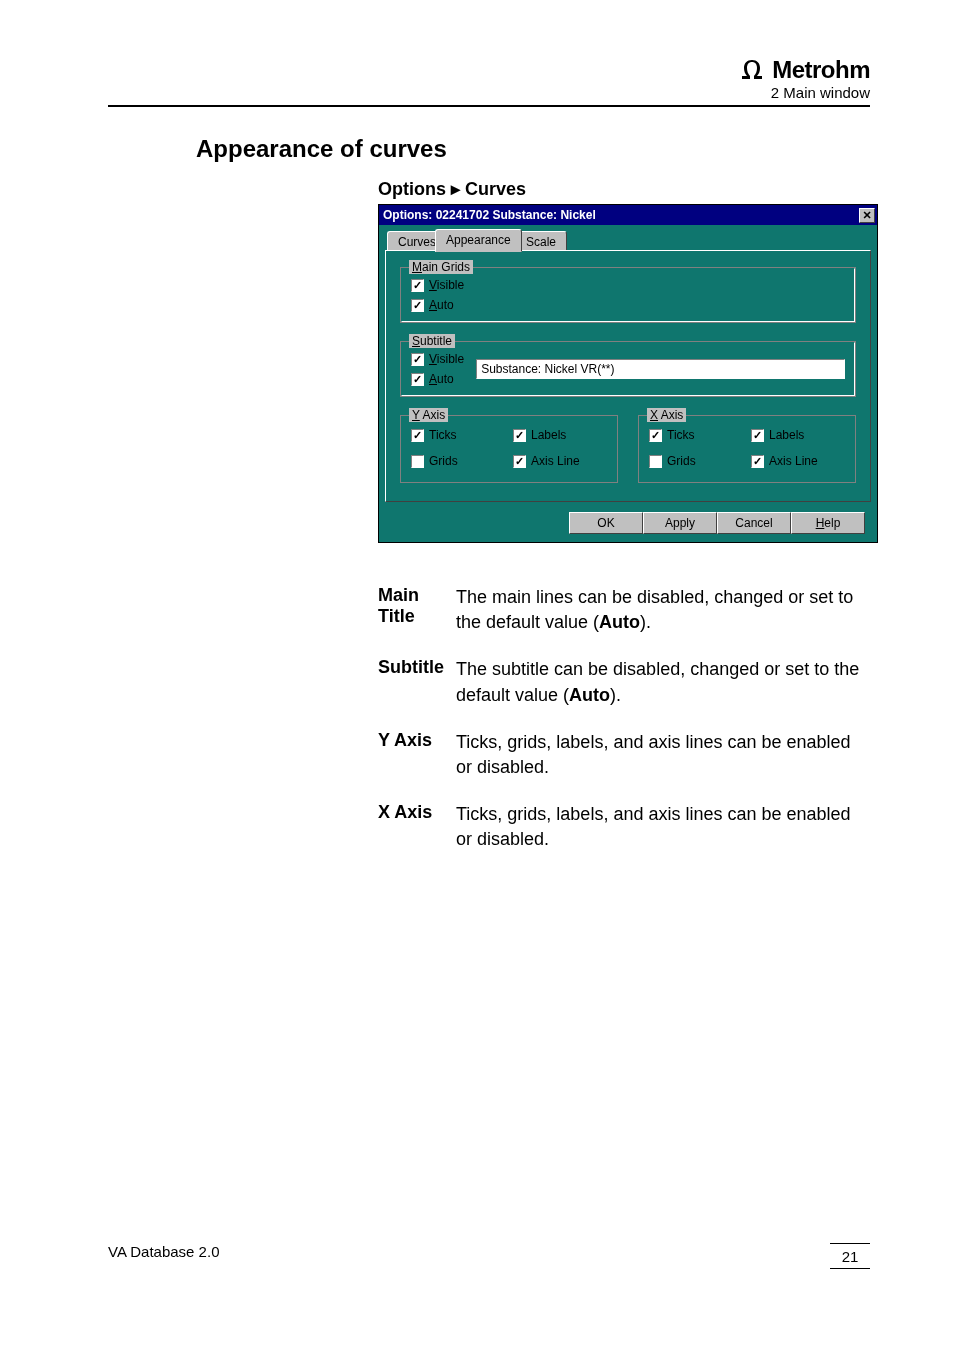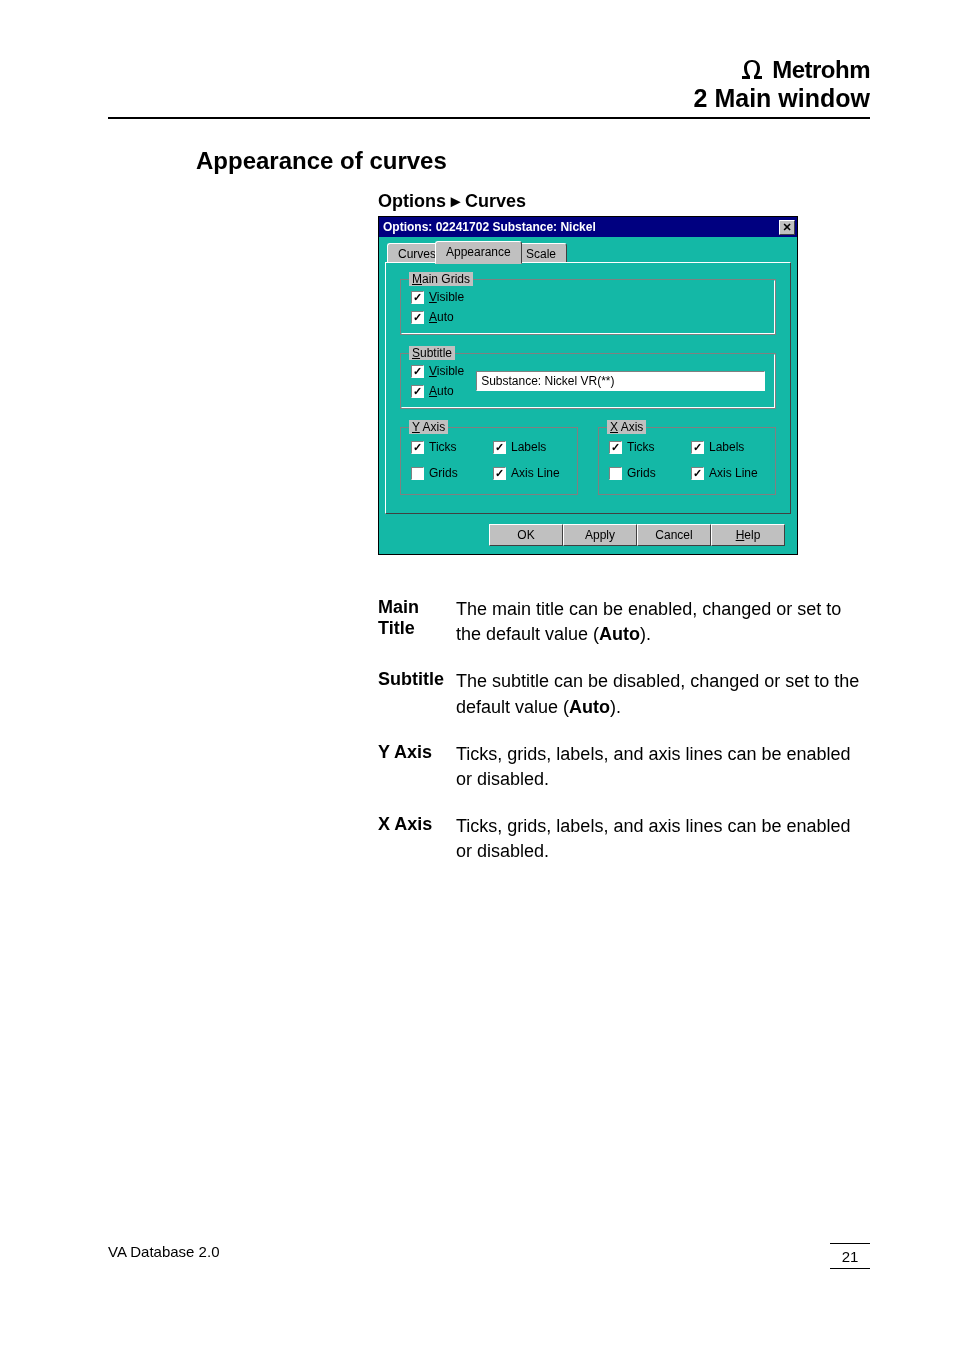--- a/index.html
+++ b/index.html
@@ -1,28 +1,28 @@
 <!DOCTYPE html>
 <html><head>
   <meta charset="utf-8">
   <style>
     * { box-sizing: border-box; margin: 0; padding: 0; }
     html, body { width: 954px; height: 1351px; font-family: Arial, Helvetica, sans-serif; background: #fff; color: #000; }
     .page { width: 954px; height: 1351px; position: relative; padding: 56px 84px 56px 108px; }
     .header-row { display: flex; justify-content: space-between; align-items: flex-end; border-bottom: 2px solid #000; padding-bottom: 4px; margin-bottom: 28px; flex-direction: column; }
     .brand { display: flex; align-items: center; gap: 6px; font-weight: 900; font-size: 24px; font-family: "Arial Black", Arial, sans-serif; letter-spacing: -0.5px; }
     .brand-icon svg { display: block; }
-    .header-right { font-weight: 700; font-size: 25px; font-family: "Arial Black", Arial, sans-serif; }
+    .header-right { font-weight: 400; font-size: 15px; font-family: "Arial Black", Arial, sans-serif; }
     .section-title { font-weight: 900; font-size: 24px; font-family: "Arial Black", Arial, sans-serif; margin-left: 88px; margin-bottom: 15px; }
     .menu-line { margin-left: 270px; margin-bottom: 4px; font-size: 18px; }
     .menu-line .b { font-weight: 700; }
     .intro { margin-left: 348px; font-size: 18px; line-height: 1.4; width: 430px; margin-bottom: 14px; }
     .intro .b { font-weight: 700; }
 
-    .dialog { margin-left: 270px; width: 420px; border: 1px solid #000; font-family: "MS Sans Serif", Tahoma, Arial, sans-serif; font-size: 12px; color: #000; background: #14b8a6; }
+    .dialog { margin-left: 270px; width: 500px; border: 1px solid #000; font-family: "MS Sans Serif", Tahoma, Arial, sans-serif; font-size: 12px; color: #000; background: #0f766e; }
     .titlebar { background: #000080; color: #fff; display: flex; align-items: center; justify-content: space-between; height: 20px; padding: 0 2px 0 4px; font-weight: 700; }
     .titlebar-close { width: 16px; height: 15px; background: #c0c0c0; border-top: 1px solid #fff; border-left: 1px solid #fff; border-right: 1px solid #404040; border-bottom: 1px solid #404040; display: flex; align-items: center; justify-content: center; color: #000; font-weight: 700; font-size: 11px; line-height: 1; font-family: Arial, sans-serif; }
     .dialog-body { padding: 4px 6px 8px 6px; }
     .tab-row { position: relative; height: 22px; margin-bottom: -1px; }
     .tab { position: absolute; top: 2px; height: 20px; background: #c0c0c0; border-top: 1px solid #fff; border-left: 1px solid #fff; border-right: 1px solid #404040; border-top-left-radius: 3px; border-top-right-radius: 3px; padding: 3px 10px 0 10px; font-size: 12px; }
     .tab.active { top: 0; height: 23px; z-index: 2; border-bottom: 1px solid #c0c0c0; }
     .tab.t1 { left: 2px; }
     .tab.t2 { left: 50px; }
     .tab.t3 { left: 130px; }
     .tab-page { border-top: 1px solid #fff; border-left: 1px solid #fff; border-right: 1px solid #404040; border-bottom: 1px solid #404040; padding: 16px 14px 18px 14px; position: relative; }
@@ -194,21 +194,21 @@
         <button class="winbtn">Apply</button>
         <button class="winbtn">Cancel</button>
         <button class="winbtn"><span class="ul">H</span><span>elp</span></button>
       </div>
     </div>
   </div>
 
   <div class="defs">
     <div class="def">
       <div class="def-term">Main Title</div>
-      <div class="def-body"><span>The main title can be enabled, changed or set to the default value (</span><span class="b">Auto</span><span>).</span></div>
+      <div class="def-body"><span>The main lines can be disabled, changed or set to the default value (</span><span class="b">Auto</span><span>).</span></div>
     </div>
     <div class="def">
       <div class="def-term">Subtitle</div>
       <div class="def-body"><span>The subtitle can be disabled, changed or set to the default value (</span><span class="b">Auto</span><span>).</span></div>
     </div>
     <div class="def">
       <div class="def-term">Y Axis</div>
       <div class="def-body">Ticks, grids, labels, and axis lines can be enabled or disabled.</div>
     </div>
     <div class="def">

